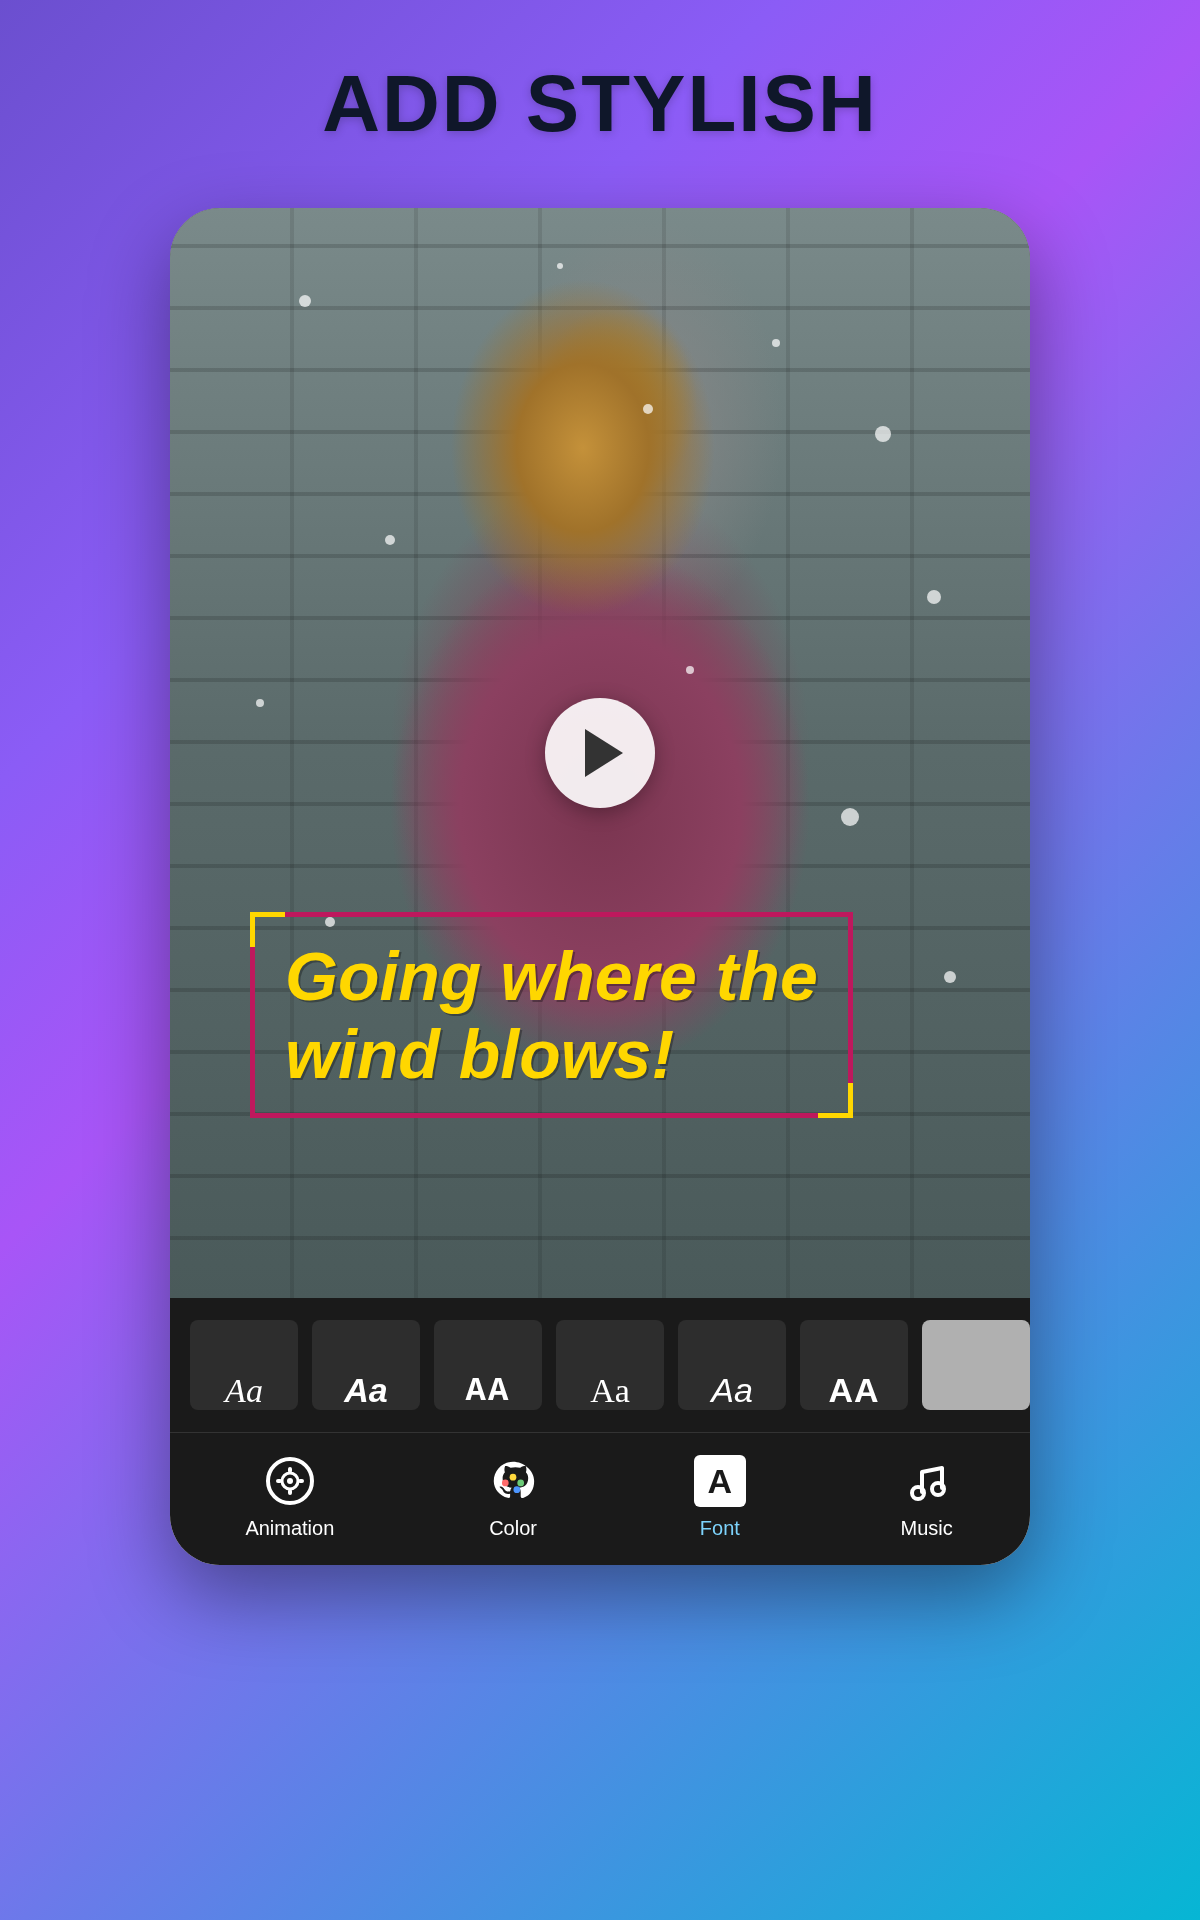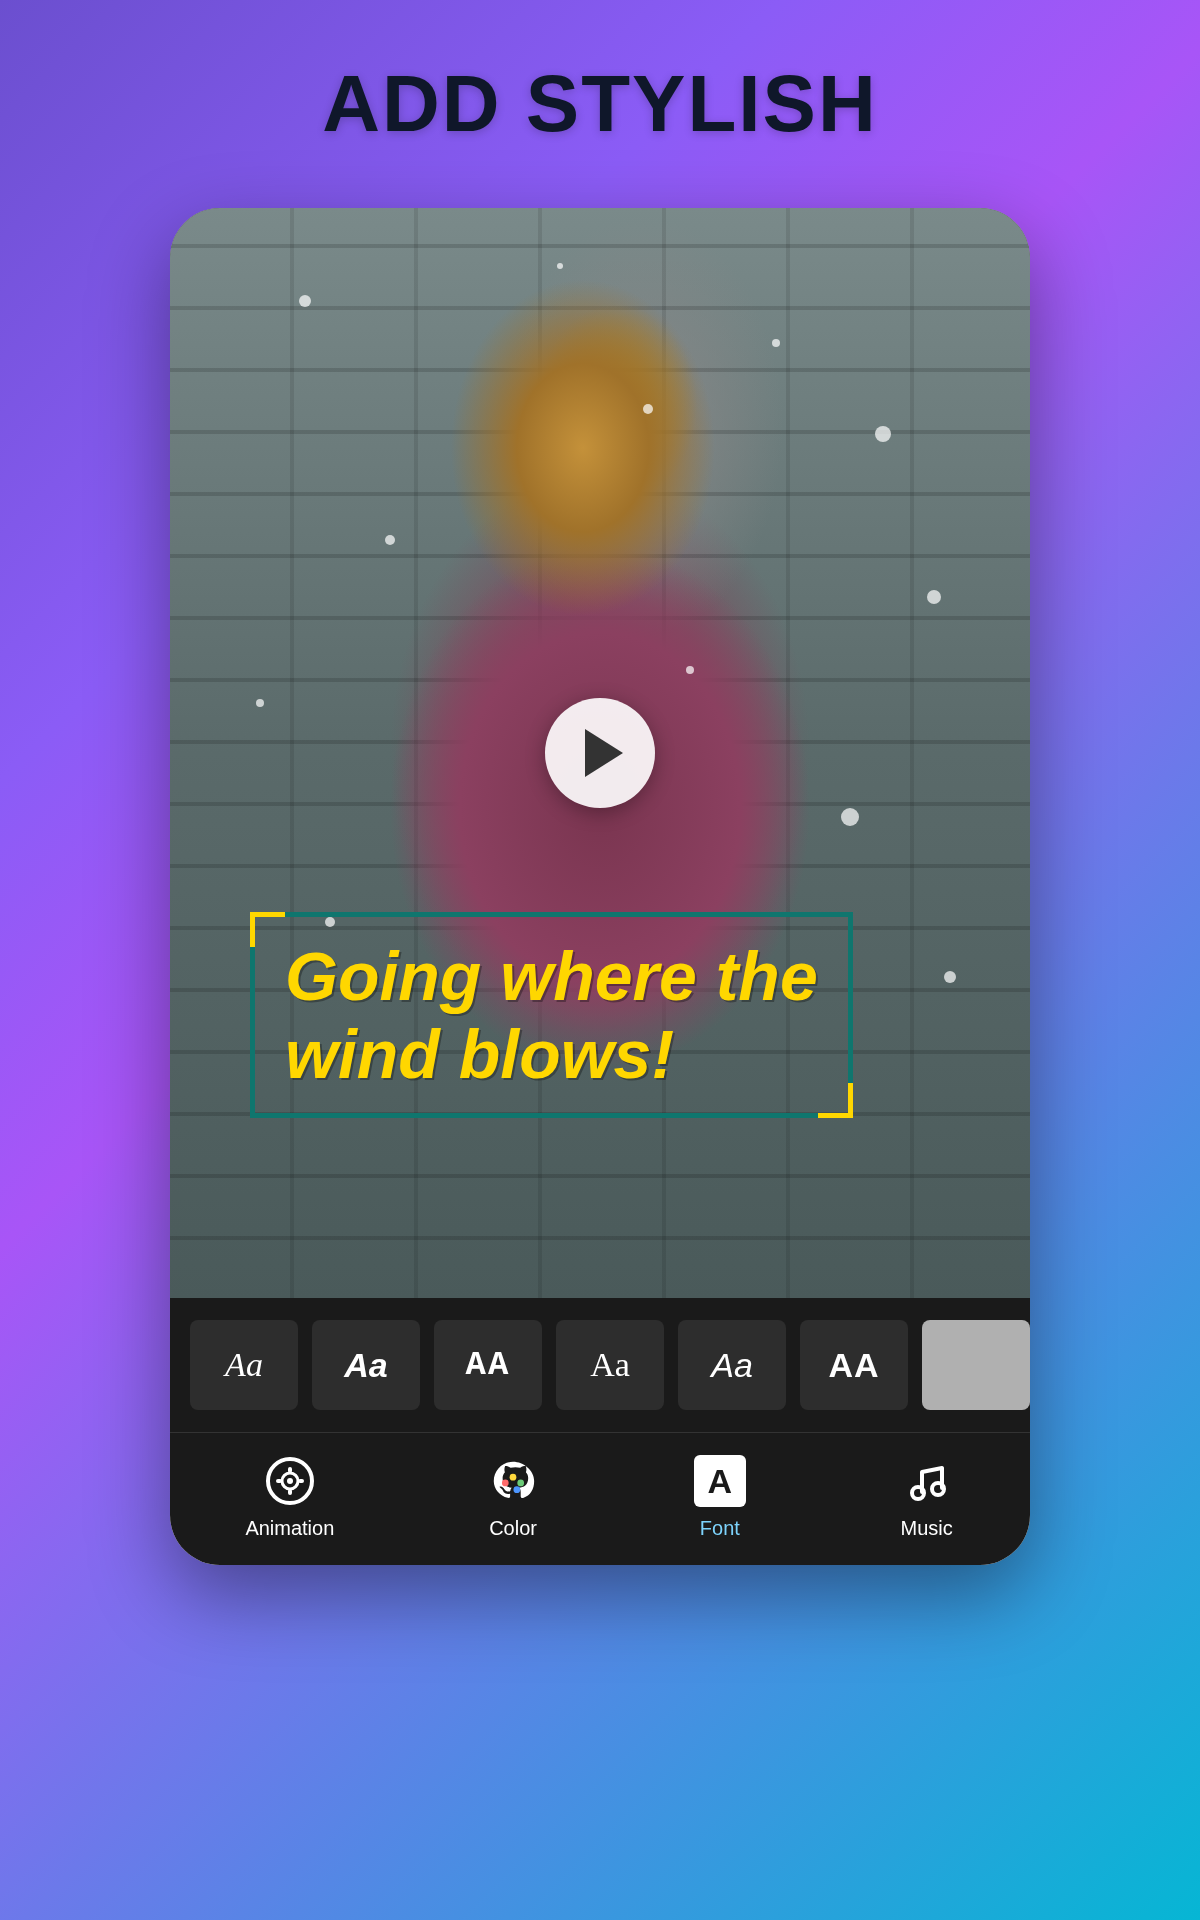--- a/index.html
+++ b/index.html
@@ -114,21 +114,21 @@
     }
 
     .text-overlay {
       position: absolute;
       bottom: 180px;
       left: 80px;
       right: 60px;
     }
 
     .text-box {
-      border: 5px solid #0f766e;
+      border: 5px solid #be185d;
       padding: 20px 30px;
       display: inline-block;
       position: relative;
     }
 
     
     .text-box::before {
       content: '';
       position: absolute;
       top: -5px;
@@ -170,21 +170,21 @@
       align-items: center;
       overflow: hidden;
     }
 
     .font-tile {
       background: #2d2d2d;
       border-radius: 8px;
       width: 108px;
       height: 90px;
       display: flex;
-      align-items: center;
+      align-items: flex-end;
       justify-content: center;
       cursor: pointer;
       flex-shrink: 0;
     }
 
     .font-tile:last-child {
       background: #b0b0b0;
     }
 
     .font-tile-text {

